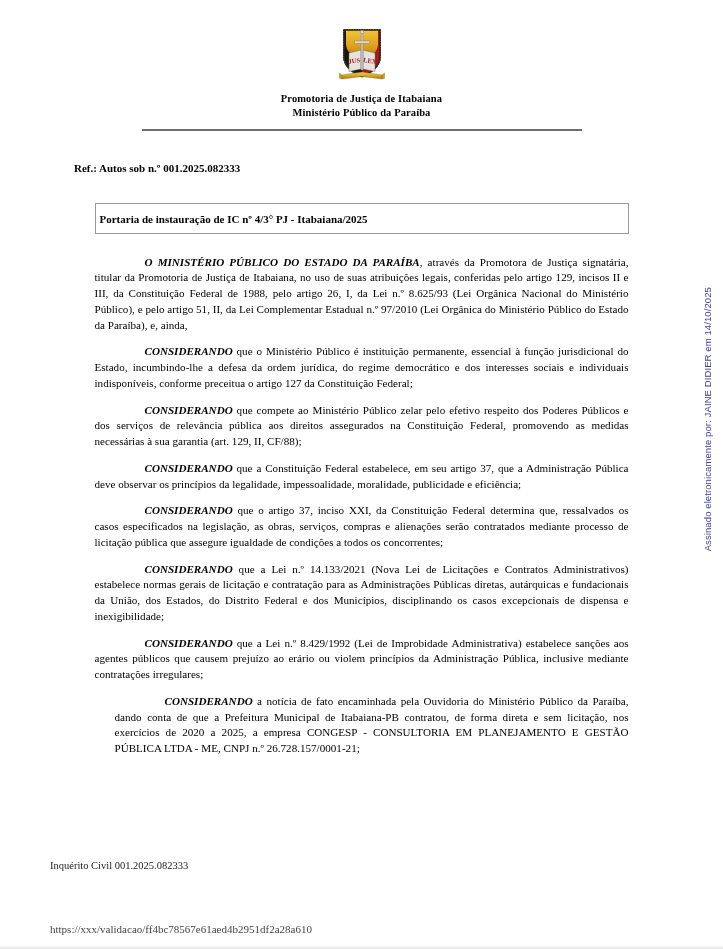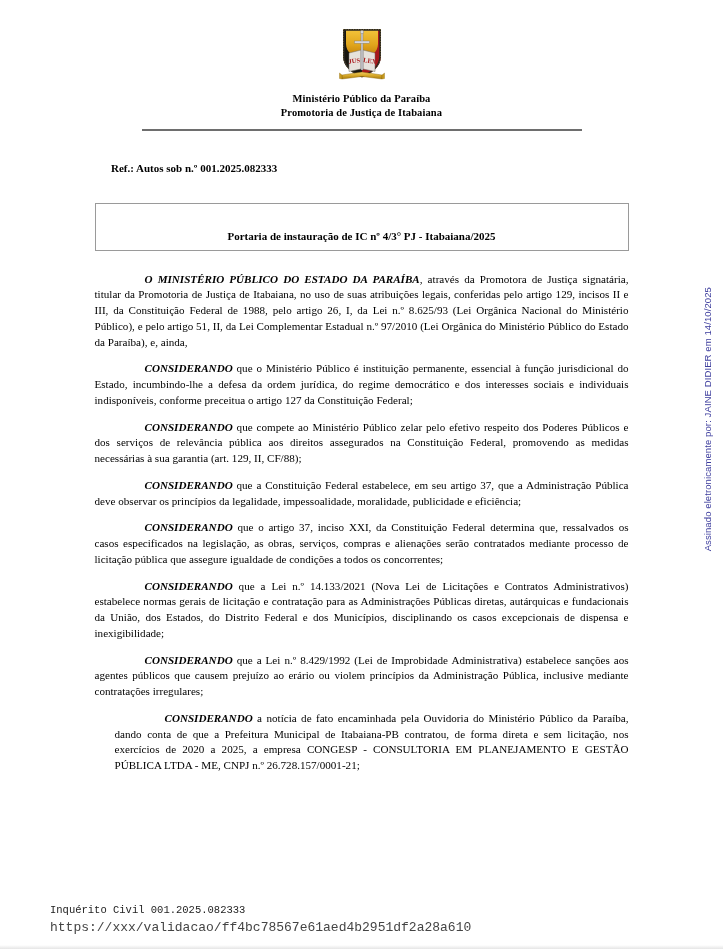--- a/index.html
+++ b/index.html
@@ -42,33 +42,33 @@
   }
   .header-rule {
     width: 440px;
     height: 2px;
     background: #6e6e6e;
     margin: 9px auto 0 auto;
   }
   
   .ref-line {
     margin-top: 31px;
-    margin-left: 111px;
+    margin-left: 74px;
     font-size: 11px;
     font-weight: bold;
     color: #000;
   }
   
   .title-box {
     margin: 29px auto 0 auto;
     width: 534px;
     border: 1px solid #9a9a9a;
     box-sizing: border-box;
-    padding: 22px 4px 6px 4px;
-    text-align: center;
+    padding: 5px 4px 6px 4px;
+    text-align: left;
   }
   .title-box-text {
     font-size: 11px;
     font-weight: bold;
     color: #000;
   }
   
   .body-text {
     margin: 21px auto 0 auto;
     width: 534px;
@@ -99,31 +99,32 @@
     font-size: 9.5px;
     color: #3b3b9c;
     white-space: nowrap;
     letter-spacing: 0.1px;
   }
   
   .footer {
     position: absolute;
     left: 50px;
     bottom: 12px;
-    font-family: Liberation Mono, monospace;
+    font-family: Liberation Serif, serif;
     color: #222;
   }
   .footer-line {
     font-size: 10.5px;
     line-height: 1.32;
   }
   .footer-url {
-    font-size: 13px;
+    font-size: 11px;
     color: #444;
     line-height: 1.5;
+    margin-top: 48px;
   }
   .page-shadow {
     position: absolute;
     left: 0;
     right: 0;
     bottom: 0;
     height: 4px;
     background: linear-gradient(to bottom, rgba(255,255,255,0), rgba(0,0,0,0.10));
   }
 </style>
@@ -175,22 +176,22 @@
       </g>
 
       <g>
         <path d="M6 96 L46 90 L86 96 L86 104 L46 99 L6 104 Z" fill="url(#ribGrad)" stroke="#8a6407" stroke-width="0.8"></path>
         <path d="M6 96 L1 92 L1 103 L6 104 Z" fill="#c89a1c" stroke="#8a6407" stroke-width="0.7"></path>
         <path d="M86 96 L91 92 L91 103 L86 104 Z" fill="#c89a1c" stroke="#8a6407" stroke-width="0.7"></path>
       </g>
     </svg>
 
     <div class="org-names">
+      <div class="org-line">Promotoria de Justiça de Itabaiana</div>
       <div class="org-line">Ministério Público da Paraíba</div>
-      <div class="org-line">Promotoria de Justiça de Itabaiana</div>
     </div>
 
     <div class="header-rule"></div>
   </div>
 
   <div class="ref-line">Ref.: Autos sob n.º 001.2025.082333</div>
 
   <div class="title-box">
     <span class="title-box-text">Portaria de instauração de IC nº 4/3° PJ - Itabaiana/2025</span>
   </div>

